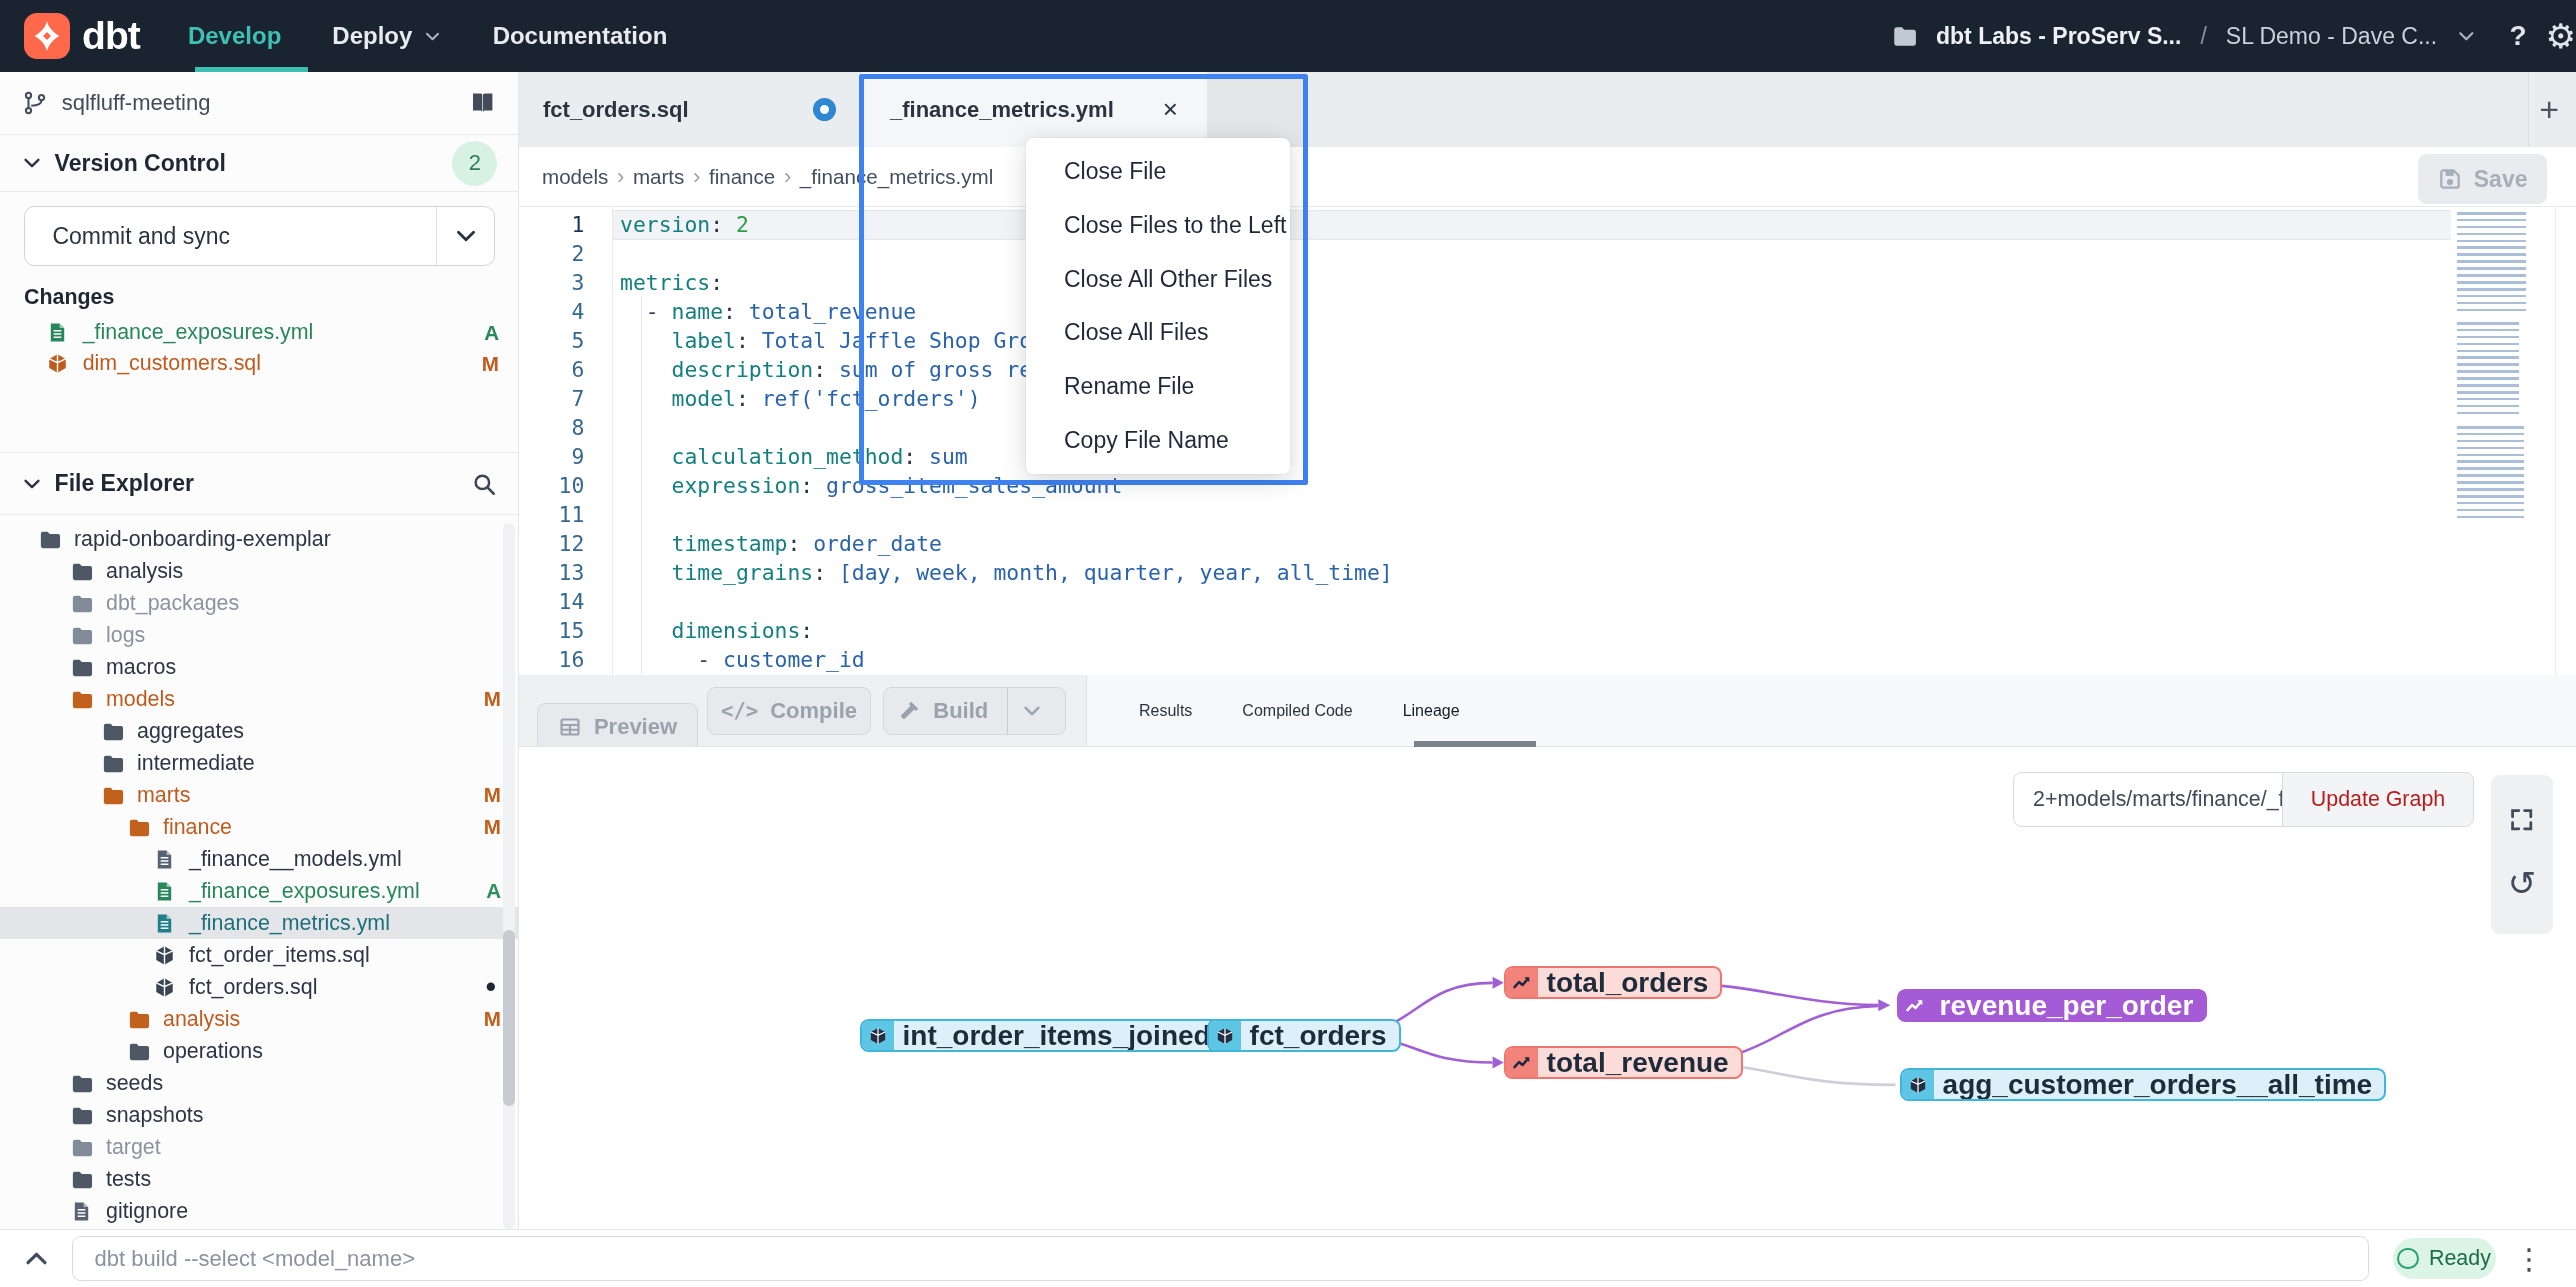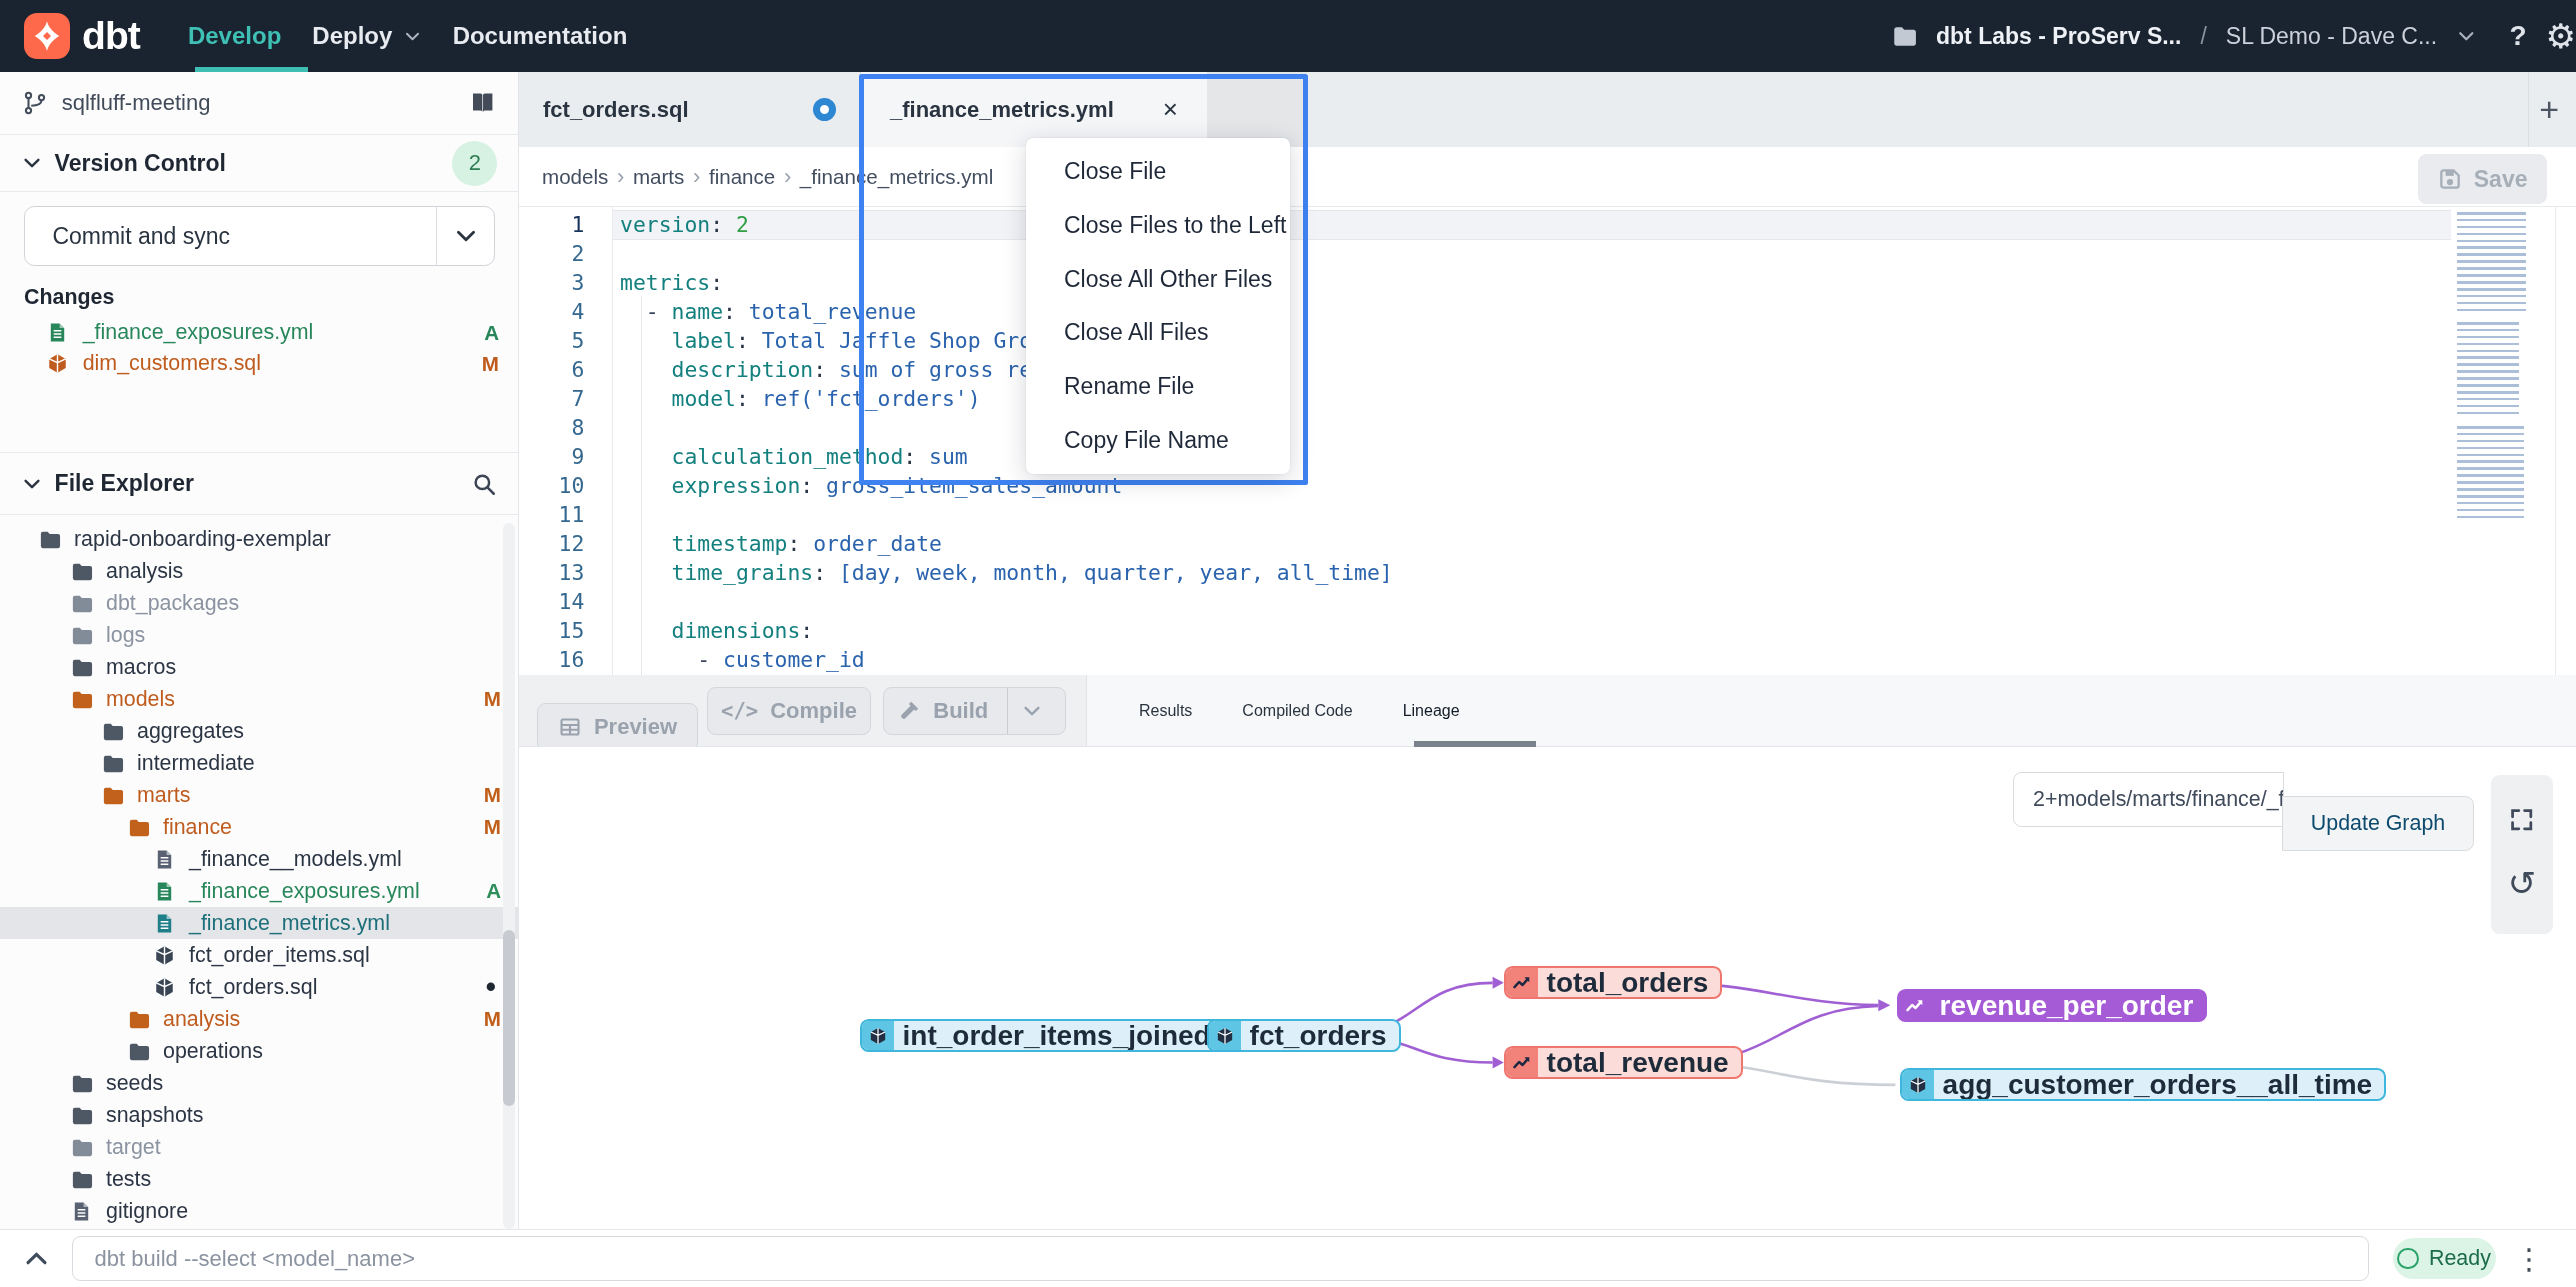--- a/index.html
+++ b/index.html
@@ -8,21 +8,21 @@
   .abs { position:absolute; }
   svg.ic { display:block; }
 
   
   .nav { position:absolute; left:0; top:0; width:2576px; height:72px; background:#1a2330;
     display:flex; align-items:center; }
   .logo-wrap { display:flex; align-items:center; gap:12px; margin-left:24px; }
   .logo-mark { width:46px; height:46px; border-radius:13px; background:#ff694b;
     display:flex; align-items:center; justify-content:center; }
   .logo-text { color:#fff; font-size:39px; font-weight:bold; letter-spacing:-0.9px; }
-  .nav-menu { display:flex; align-items:center; gap:31px; margin-left:48px; height:100%; }
+  .nav-menu { display:flex; align-items:center; gap:51px; margin-left:48px; height:100%; }
   .nav-item { font-size:24px; font-weight:bold; color:#e8ebf0; display:flex; align-items:center; gap:10.3px; height:100%; }
   .nav-item.active { color:#3fc0b5; }
   .nav-item .chev { color:#aab2bd; }
   .dev-underline { position:absolute; left:195px; bottom:0; width:113px; height:5.1px; background:#3fbfb4; }
   .nav-right { margin-left:auto; display:flex; align-items:center; gap:19px; }
   .nav-proj { color:#eef1f5; font-size:23px; font-weight:bold; }
   .nav-sep { color:#8a93a1; font-size:23px; }
   .nav-env { color:#ccd2db; font-size:23px; }
   .nav-glyph { color:#dfe3ea; font-size:28px; font-weight:bold; }
   .gear { font-size:34px; font-weight:normal; }
@@ -143,21 +143,21 @@
   .ptab { font-size:16px; color:#2a3440; }
   .ptab.active { color:#131c28; }
   .ptab-underline { position:absolute; left:895px; top:66px; width:122px; height:6px; background:#7a828c; }
 
   .lineage { position:absolute; left:0; top:72px; width:2057px; height:482px; background:#fff; }
   .lfilter { position:absolute; left:1494px; top:25px; width:271px; height:55px; background:#fff;
     border:1.7px solid #d8dbde; border-radius:8.6px 0 0 8.6px; font-size:21.4px; color:#3f4a5a;
     padding-left:19px; font-family:"Liberation Sans", sans-serif; }
   .lupdate { position:absolute; left:1763px; top:25px; width:192px; height:55px; background:#f3f4f6;
     border:1.7px solid #d8dbde; border-radius:0 8.6px 8.6px 0; display:flex; align-items:center;
-    justify-content:center; font-size:21.4px; color:#0c4a6e;margin-top:24px; }
+    justify-content:center; font-size:21.4px; color:#b91c1c; }
   .lside { position:absolute; left:1972px; top:28px; width:62px; height:159px; background:#eef0f2;
     border-radius:8.6px; display:flex; flex-direction:column; align-items:center; justify-content:space-evenly;
     color:#3f4a5a; }
   .reset-glyph { font-size:34px; color:#3f4a5a; }
 
   .node { position:absolute; height:33px; display:flex; align-items:center; border:2.6px solid;
     border-radius:8.6px; font-size:28px; font-weight:bold; color:#1e2b3a; overflow:hidden; white-space:nowrap; }
   .node .nicon { width:32px; align-self:stretch; display:flex; align-items:center; justify-content:center; flex:none; }
   .node .nlabel { padding:0 12px 0 8.6px; }
   .node .nicon svg { width:20px; height:20px; }

